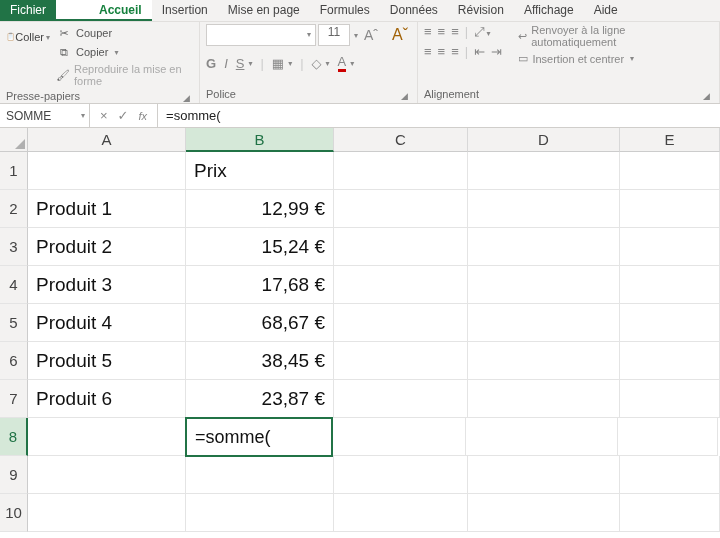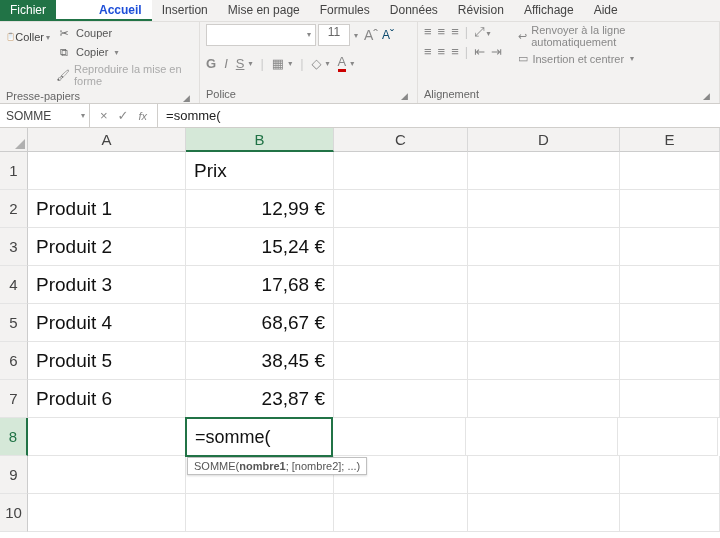--- a/index.html
+++ b/index.html
@@ -1,21 +1,21 @@
 <!DOCTYPE html>
 <html><head>
 <meta charset="utf-8">
 <style>
   * { box-sizing: border-box; margin: 0; padding: 0; font-family: "Segoe UI", Arial, sans-serif; }
   body { background: #fff; width: 720px; height: 538px; overflow: hidden; position: relative; font-size: 12px; color: #333; }
 
   
   .menubar { display:flex; align-items:stretch; height:22px; background:#f3f2f1; border-bottom:1px solid #e1dfdd; font-size:12px; }
   .menubar .tab { padding:3px 10px; color:#444; cursor:default;text-align:right; }
-  .menubar .tab.active { background:#fff; color:#1d4ed8; border-bottom:2px solid #217346; font-weight:600;padding-left:43px; }
+  .menubar .tab.active { background:#fff; color:#15803d; border-bottom:2px solid #217346; font-weight:600;padding-left:43px; }
   .menubar .tab.file { background:#217346; color:#fff; }
 
   
   .ribbon { display:flex; height:82px; background:#f3f2f1; border-bottom:1px solid #d0cecb; }
   .group { border-right:1px solid #e1dfdd; display:flex; flex-direction:column; justify-content:space-between; padding:2px 6px 0 6px; }
   .group-content { flex:1; display:flex; align-items:flex-start; gap:4px; }
   .group-label { text-align:left; font-size:11px; color:#666; padding:2px 0 3px 0; position:relative; }
   .launcher { position:absolute; right:0; bottom:2px; width:10px; height:10px; font-size:9px; color:#888; }
 
   .btn-icon { width:16px; height:16px; display:inline-flex; align-items:center; justify-content:center; color:#666; }
@@ -122,21 +122,21 @@
 
   <div class="group" style="width:218px">
     <div class="group-content" style="flex-direction:column; align-items:flex-start;">
       <div class="font-top">
         <div class="font-combo" title="">
             <span class="dropdown-caret" style="position:absolute;right:4px;top:5px">▾</span>
           </div>
         <div class="size-combo">11</div>
         <span class="dropdown-caret">▾</span>
         <span style="font-size:14px;color:#888;margin-left:4px">Aˆ</span>
-        <span style="font-size:12px;color:#0c4a6e;margin-left:2px">Aˇ</span>
+        <span style="font-size:16px;color:#a16207;margin-left:12px">Aˇ</span>
       </div>
       <div class="font-row2">
         <span>
             <b>G</b>
           </span>
         <span>
             <i>I</i>
           </span>
         <span>
             <u>S</u>
@@ -273,23 +273,20 @@
     <div class="cell colB right">23,87 €</div>
     <div class="cell colC"></div>
     <div class="cell colD"></div>
     <div class="cell colE"></div>
   </div>
   <div class="row">
       <div class="rowhdr active">8</div>
     <div class="cell colA"></div>
     <div class="cell colB editing">
       <span>=somme(</span>
-      <div class="tooltip">
-        <span>SOMME(</span><b>nombre1</b><span>; [nombre2]; ...)</span>
-      </div>
     </div>
     <div class="cell colC"></div>
     <div class="cell colD"></div>
     <div class="cell colE"></div>
   </div>
   <div class="row">
       <div class="rowhdr">9</div>
     <div class="cell colA"></div>
     <div class="cell colB"></div>
     <div class="cell colC"></div>

